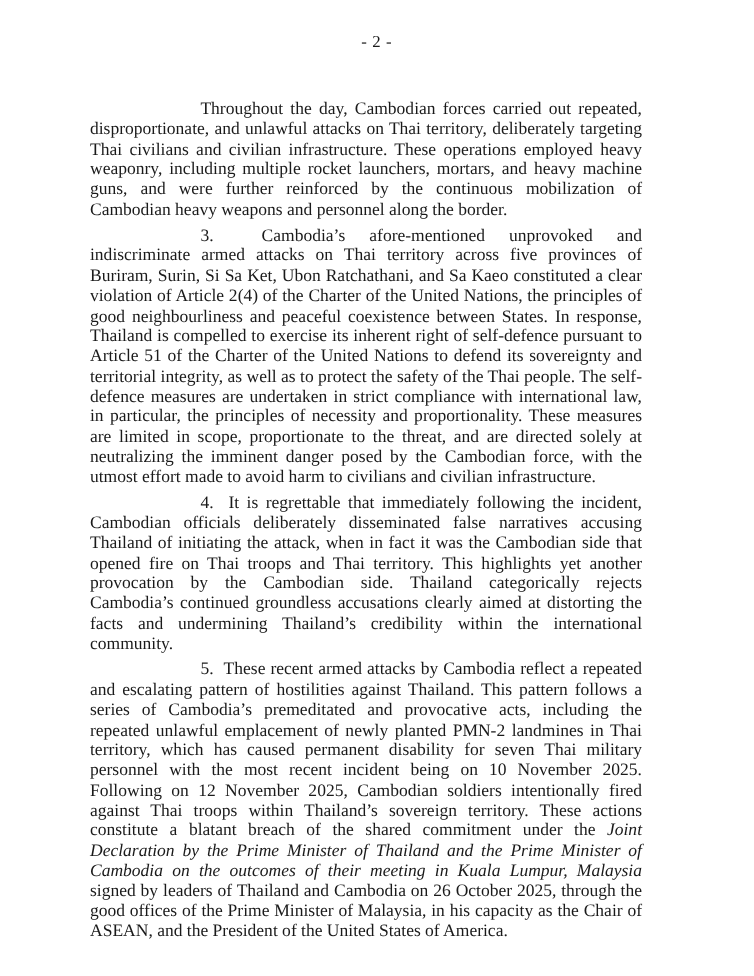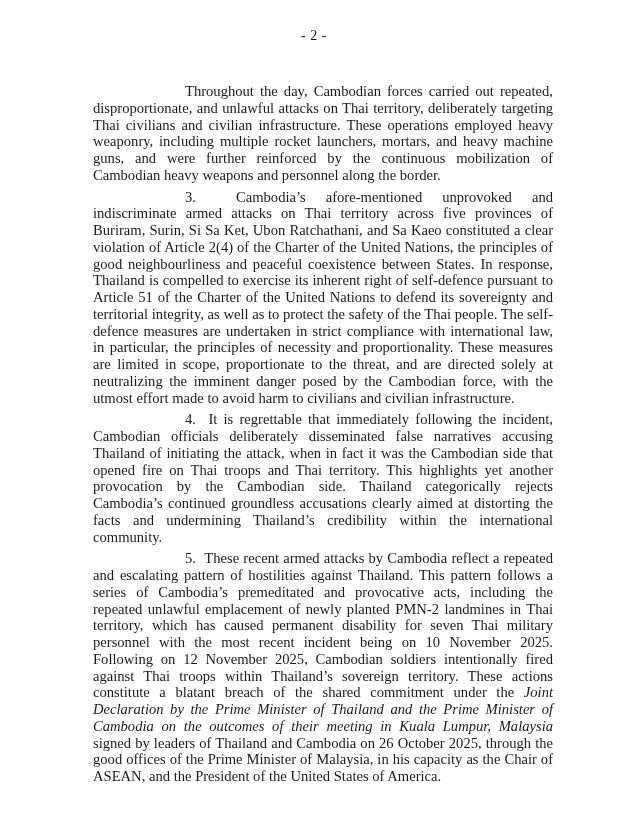--- a/index.html
+++ b/index.html
@@ -1,20 +1,20 @@
 <!DOCTYPE html>
 <html><head>
 <meta charset="utf-8">
 <style>
   html, body { margin:0; padding:0; background:#ffffff; }
   body { width:628px; height:813px; overflow:hidden; position:relative;
          font-family:"Liberation Serif", "DejaVu Serif", serif; color:#1a1a1a; }
   .page-num { position:absolute; top:28px; left:0; width:628px; text-align:center;
               font-size:14px; letter-spacing:0.5px; }
-  .body { position:absolute; top:83px; left:93px; width:460px; font-size:14.6px;
+  .body { position:absolute; top:83px; left:75px; width:460px; font-size:14.6px;
           line-height:16.75px; text-align:justify; }
   .para { margin:0 0 5px 0; text-indent:92px; }
   .para.first { text-indent:92px; }
   .num { display:inline; }
   i { font-style:italic; }
 </style>
 </head>
 <body>
 
 <div class="page-num">- 2 -</div>

